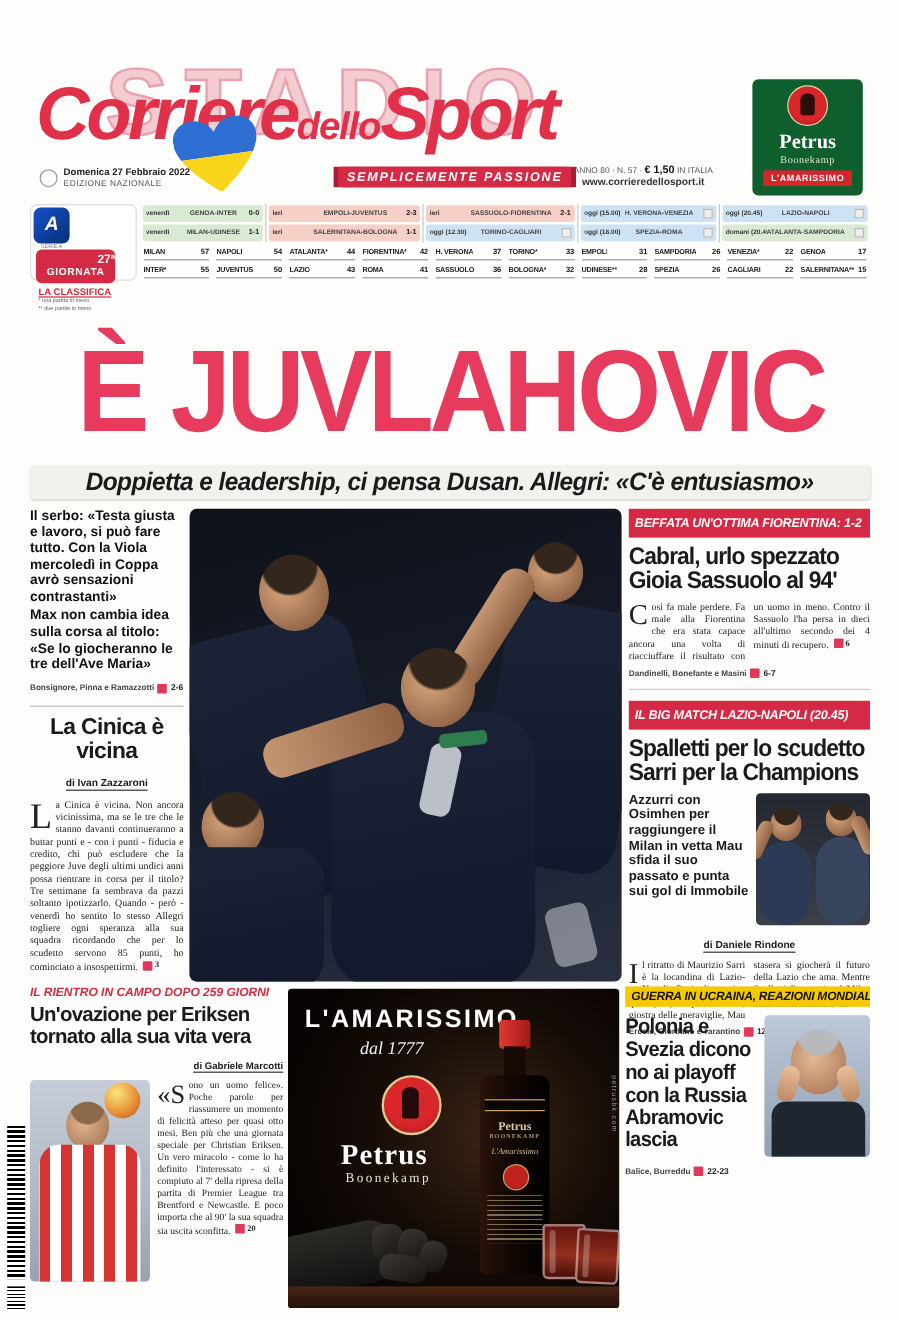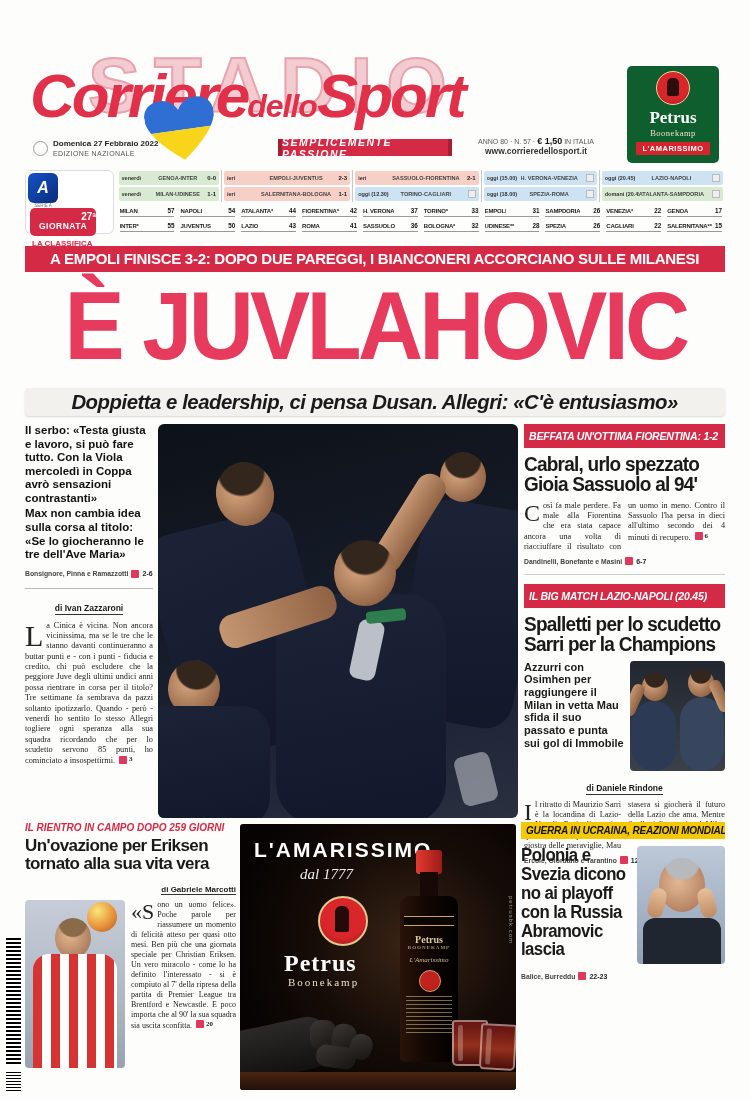--- a/index.html
+++ b/index.html
@@ -11,21 +11,21 @@
   .ghost{left:88px;top:40px;font-size:78px;font-weight:bold;letter-spacing:14px;
          color:#f3ccd2;-webkit-text-stroke:2px #e9a2af;z-index:1;}
   .logo{left:30px;top:60px;z-index:2;color:#e0304a;font-style:italic;font-weight:bold;white-space:nowrap;}
   .logo .big{font-size:62px;letter-spacing:-3px;}
   .logo .small{font-size:32px;letter-spacing:-1px;}
   .heart{left:146px;top:98px;width:70px;height:64px;z-index:3;transform:rotate(-8deg);}
   .dateline{left:33px;top:139px;z-index:3;display:flex;gap:5px;align-items:center;}
   .date-circle{width:13px;height:13px;border:1.5px solid #999;border-radius:50%;}
   .date-txt{font-size:8px;font-weight:bold;color:#222;}
   .date-ed{font-size:7px;color:#555;font-weight:normal;margin-top:2px;letter-spacing:.4px;}
-  .ribbon{left:282px;top:139px;width:166px;height:17px;background:#d52a46;color:#fff;
+  .ribbon{left:282px;top:139px;width:194px;height:17px;background:#d52a46;color:#fff;
           font-size:10.5px;font-weight:bold;font-style:italic;letter-spacing:1.5px;
           display:flex;align-items:center;justify-content:center;z-index:2;
           box-shadow:-4px 0 0 #a81f35,4px 0 0 #a81f35;}
   .issue{left:440px;top:136px;width:192px;text-align:center;z-index:2;}
   .issue .l1{font-size:7px;color:#555;}
   .issue .l1 b{font-size:9px;color:#111;}
   .issue .l2{font-size:8.5px;font-weight:bold;color:#333;}
   .petrus-top{left:627px;top:66px;width:92px;height:97px;background:#0f5e2e;border-radius:5px;
           display:flex;flex-direction:column;align-items:center;padding-top:5px;box-sizing:border-box;z-index:2;}
   .pt-emblem{width:32px;height:32px;border-radius:50%;background:radial-gradient(circle at 50% 40%,#d8262b 60%,#9d1a1f);
@@ -416,39 +416,37 @@
             </div>
             <div class="st-cell">
               <span class="st-team">SALERNITANA**</span>
               <span class="st-pts">15</span>
             </div>
           </div>
         </div>
     </div>
   </div>
 
-  <div class="abs kicker-bar">
-      <span>A EMPOLI FINISCE 3-2: DOPO DUE PAREGGI, I BIANCONERI ACCORCIANO SULLE MILANESI</span>
-    </div>
   <div class="abs headline">
       <span>È JUVLAHOVIC</span>
     </div>
   <div class="abs subhead">
       <span>Doppietta e leadership, ci pensa Dusan. Allegri: «C'è entusiasmo»</span>
     </div>
 
   <div class="abs leftcol">
     <div class="intro">Il serbo: «Testa giusta e lavoro, si può fare tutto. Con la Viola mercoledì in Coppa avrò sensazioni contrastanti»</div>
     <div class="intro">Max non cambia idea sulla corsa al titolo: «Se lo giocheranno le tre dell'Ave Maria»</div>
     <div class="mini-footer">
       <span class="mini-authors">Bonsignore, Pinna e Ramazzotti</span>
       <span class="chip"></span>
       <span class="chip-num">2-6</span>
     </div>
     <div class="hr"></div>
+    <div class="oped-title">La Cinica è vicina</div>
     <div class="oped-by"><span>di Ivan Zazzaroni</span></div>
     <div class="oped-body"><span class="dropcap">L</span><span>a Cinica è vicina. Non ancora vicinissima, ma se le tre che le stanno davanti continueranno a buttar punti e - con i punti - fiducia e credito, chi può escludere che la peggiore Juve degli ultimi undici anni possa rientrare in corsa per il titolo? Tre settimane fa sembrava da pazzi soltanto ipotizzarlo. Quando - però - venerdì ho sentito lo stesso Allegri togliere ogni speranza alla sua squadra ricordando che per lo scudetto servono 85 punti, ho cominciato a insospettirmi.</span><span class="end-chip">
           <span class="chip"></span>
           <span class="chip-num">3</span>
         </span></div>
   </div>
 
   <div class="abs mainphoto">
     <div class="mp mp-body" style="left:8px;top:96px;width:150px;height:230px;transform:rotate(-14deg);"></div>
     <div class="mp mp-head" style="left:58px;top:38px;width:58px;height:64px;transform:rotate(-10deg);"></div>

